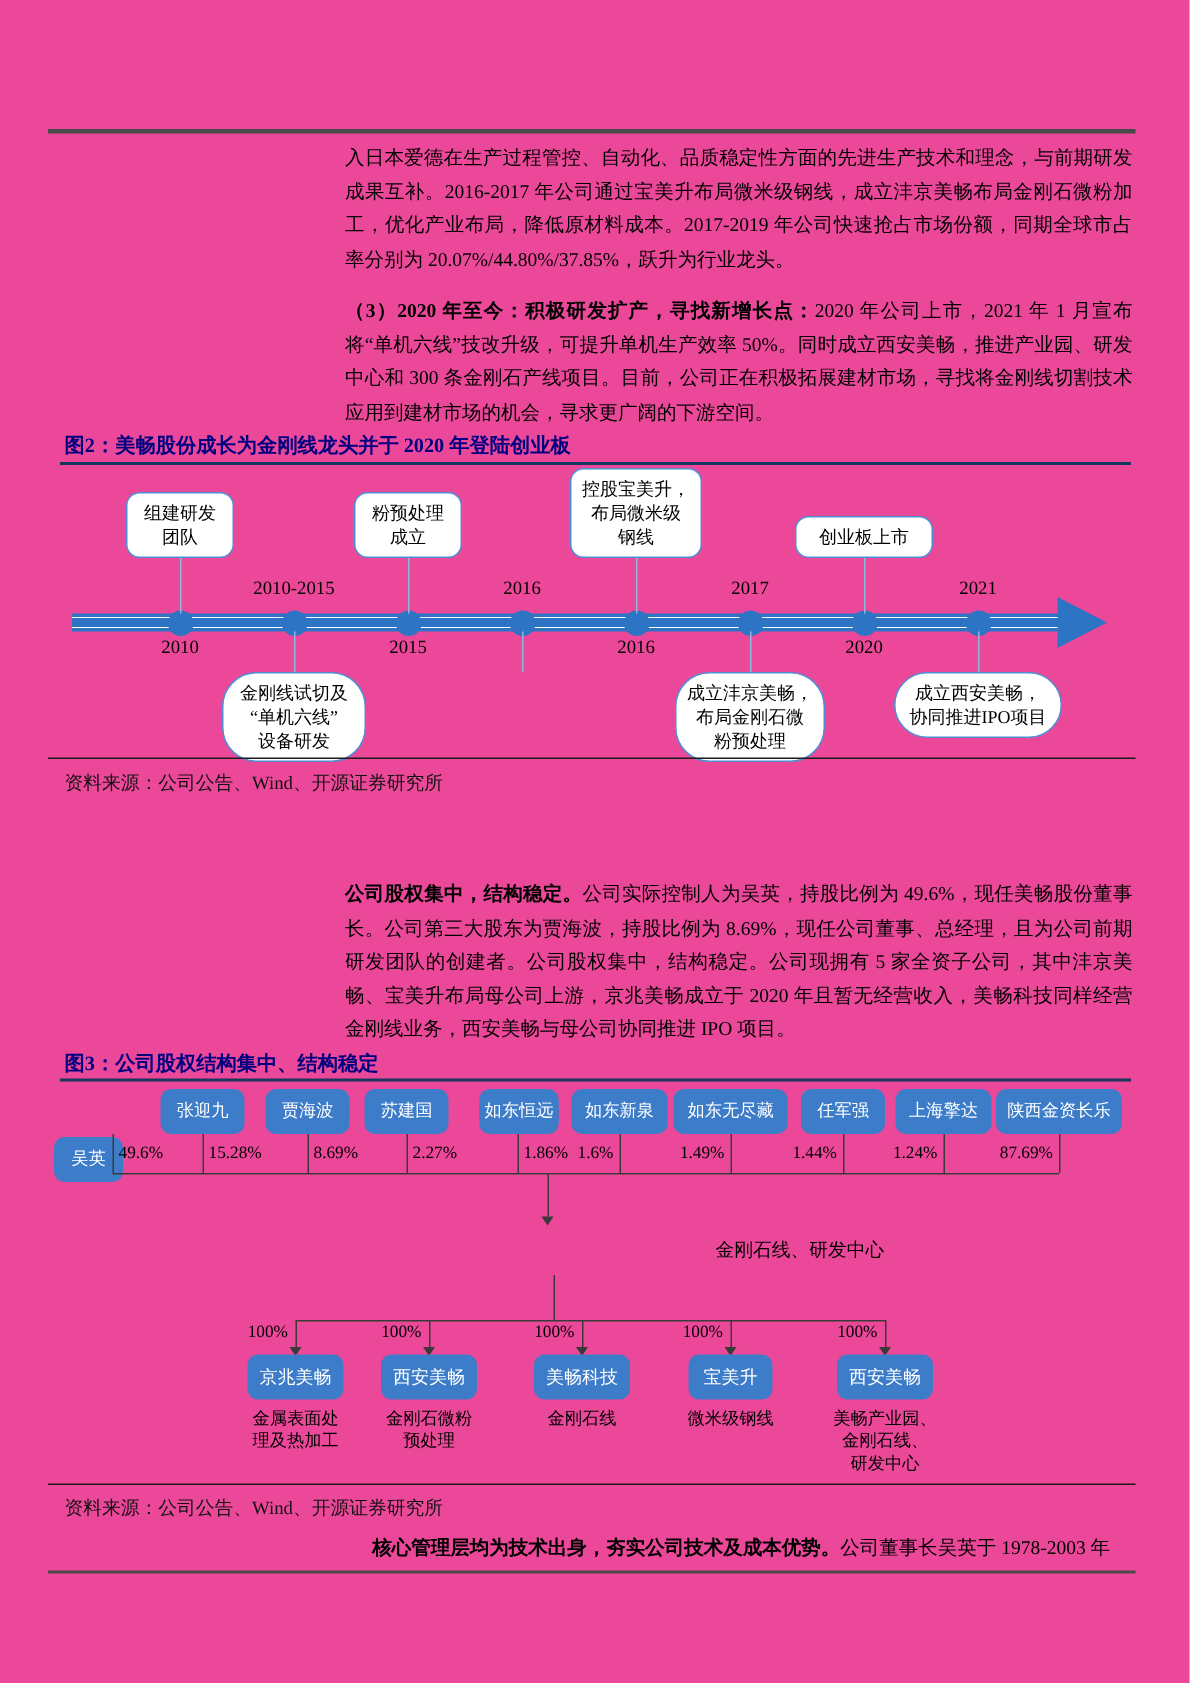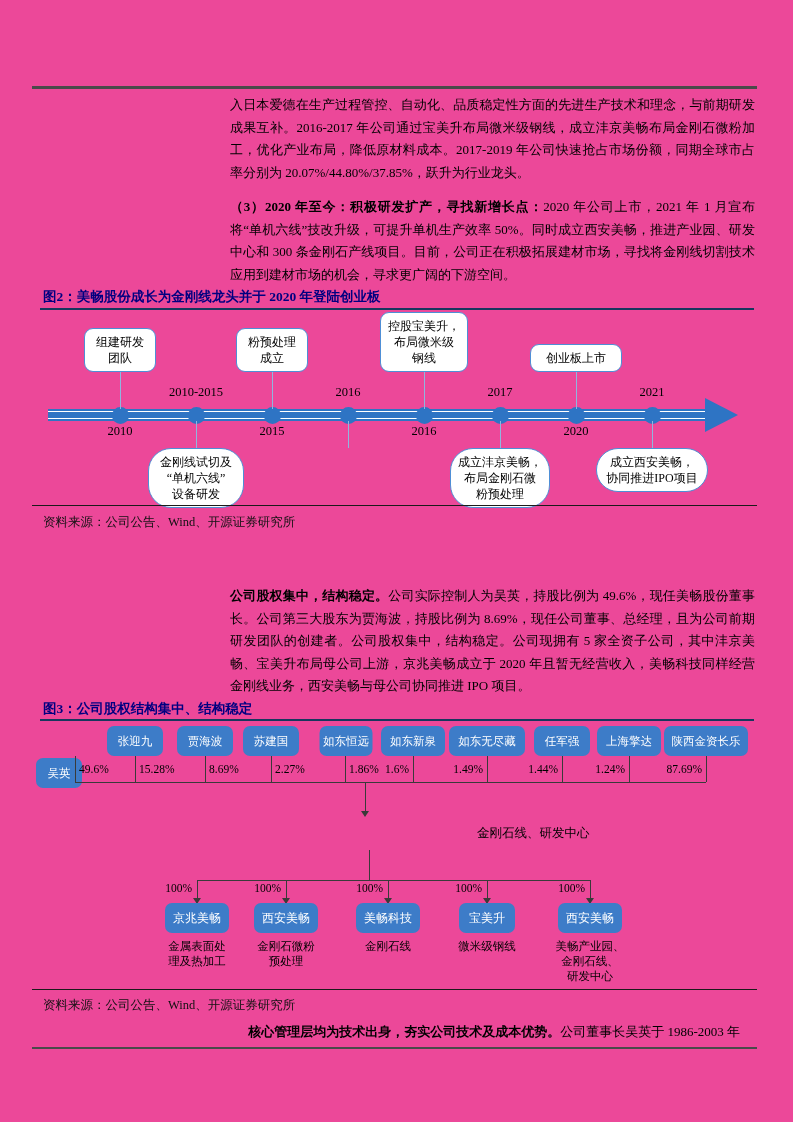--- a/index.html
+++ b/index.html
@@ -205,18 +205,18 @@
     <div class="sub-desc" style="left:487px;width:90px;">微米级钢线</div>
     <div class="sub-desc" style="left:590px;width:100px;">美畅产业园、
 金刚石线、
 研发中心</div>
   </div>
 
   <div class="sepline" style="top:989px;"></div>
   <div class="source" style="top:997px;">资料来源：公司公告、Wind、开源证券研究所</div>
 
   <div class="para" style="top:1021px;text-indent:1.4em;">
-    <span class="b">核心管理层均为技术出身，夯实公司技术及成本优势。</span><span>公司董事长吴英于 1986-2003 年</span>
+    <span class="b">核心管理层均为技术出身，夯实公司技术及成本优势。</span><span>公司董事长吴英于 1978-2003 年</span>
   </div>
 
   <div class="rule" style="top:1047px;left:32px;width:725px;height:1.5px;"></div>
 
 </div>
 
 </body></html>

